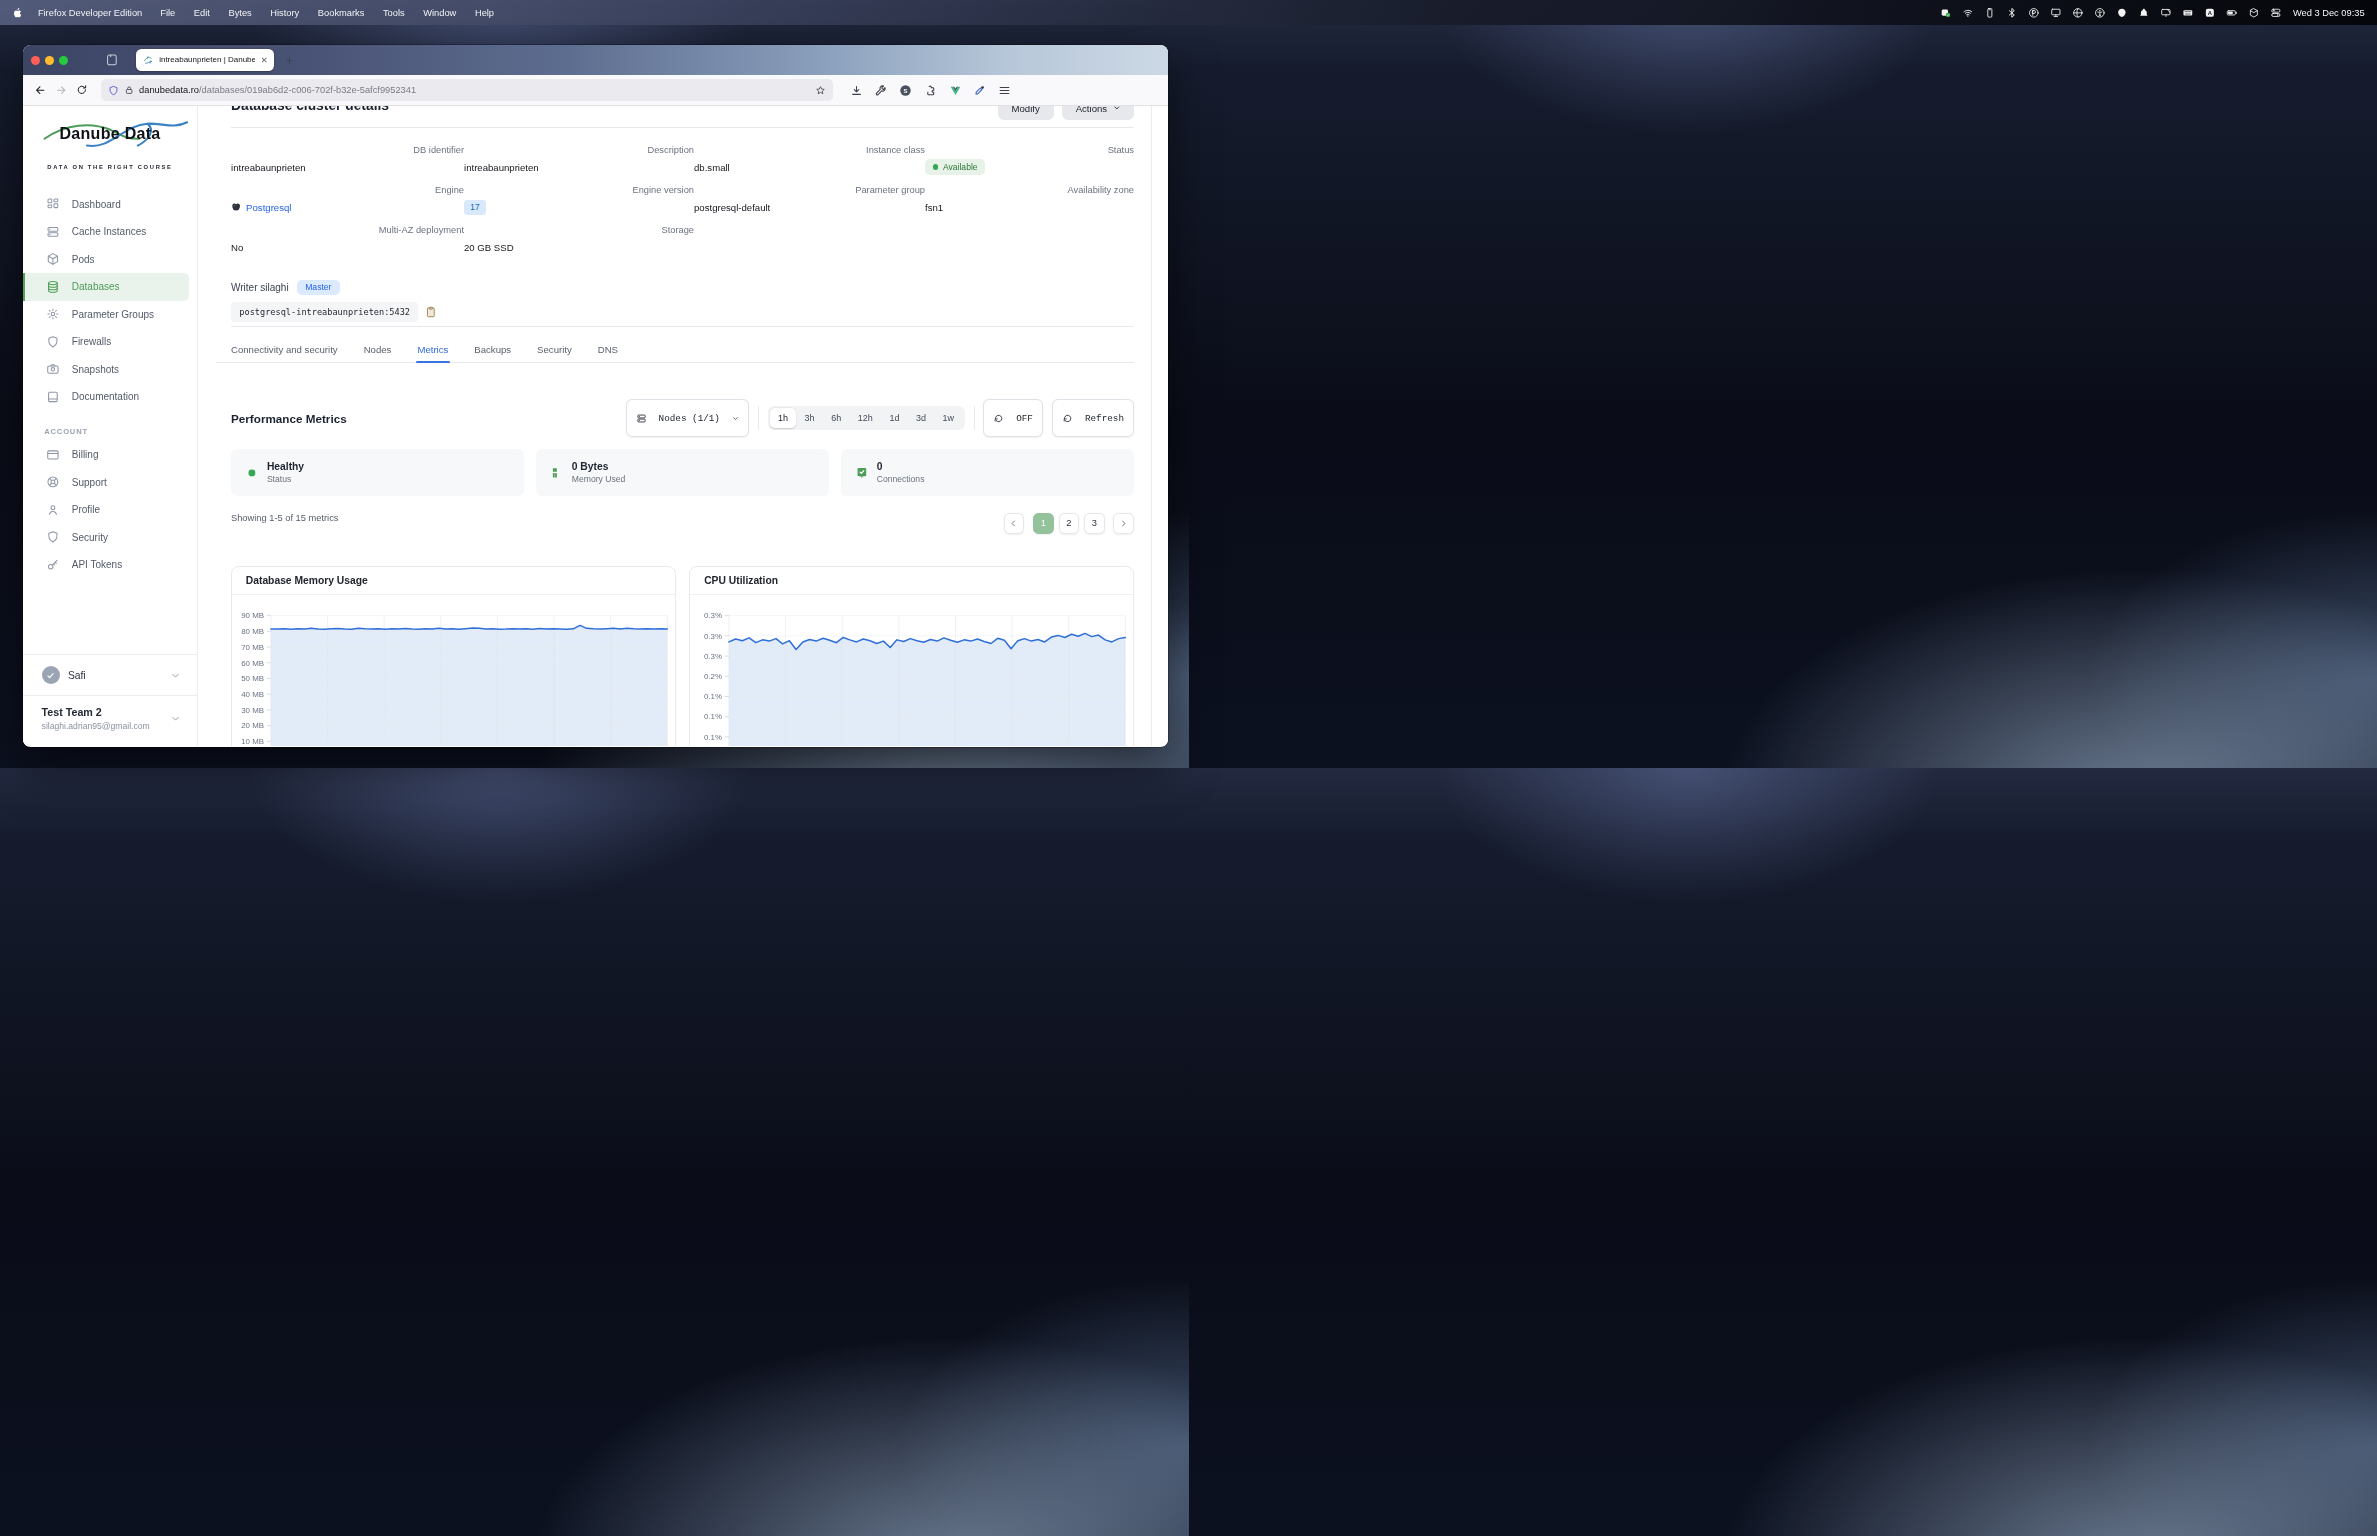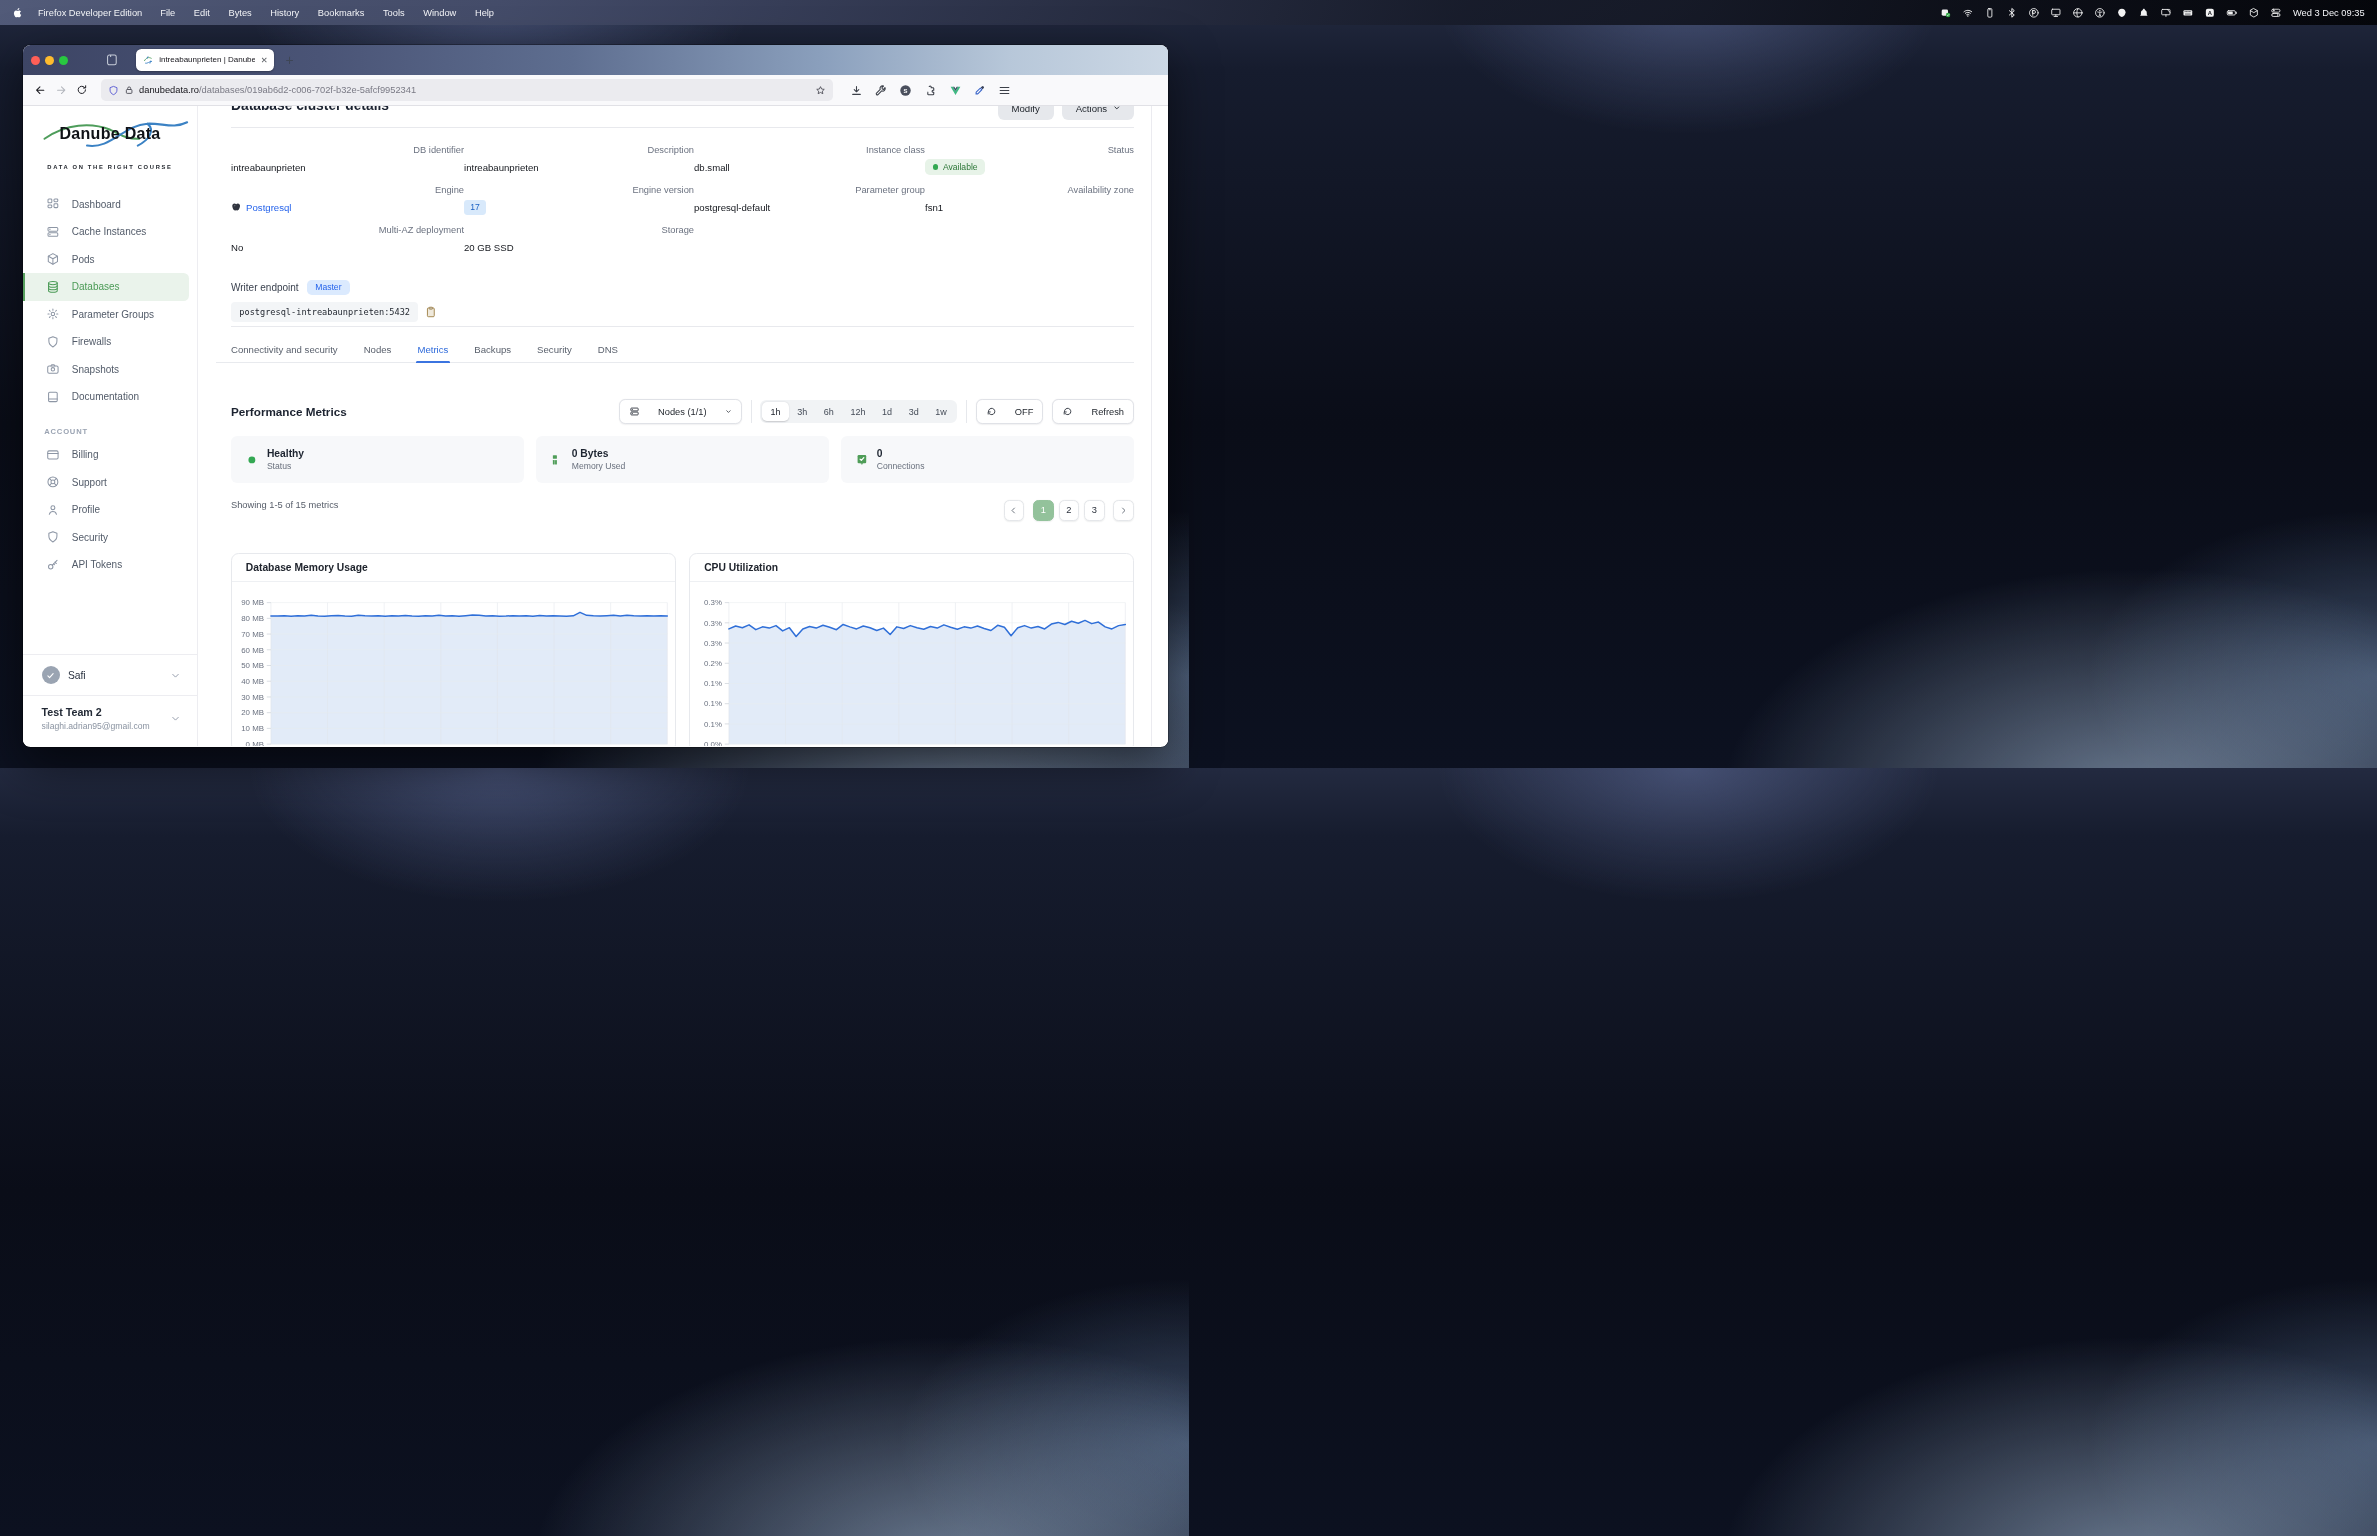--- a/index.html
+++ b/index.html
@@ -143,22 +143,22 @@
   .tabs { display:flex; gap:26px; height:26px; align-items:center; margin-top:9.6px; margin-left:-15px; border-bottom:0.7px solid #e8eaee; padding:0 15px; }
   .tab-item { font-size:9.6px; color:#5a616d; height:100%; display:flex; align-items:center; position:relative; cursor:pointer; white-space:nowrap; }
   .tab-item.active { color:#2f6bdb; }
   .tab-item.active::after { content:""; position:absolute; left:-1.4px; right:-1.4px; bottom:-0.7px; height:2.1px; background:#3b74e0; border-radius:1.4px 1.4px 0 0; }
 
   .perf-head { display:flex; align-items:center; margin-top:36px; }
   .perf-title { font-size:11.7px; font-weight:700; color:#1c2330; flex:1; }
   .controls { display:flex; align-items:center; gap:9px; }
   .ctl-divider { width:0.7px; height:23.4px; background:#e6e8ec; }
   .btn-outline {
-    display:flex; align-items:center; gap:18px; background:#fff; border:0.7px solid #e0e2e7; border-radius:6.2px;
-    height:25px; padding:0 9px; font-size:9.3px; color:#23282f; font-family:Liberation Sans, sans-serif;
+    display:flex; align-items:center; gap:12px; background:#fff; border:0.7px solid #e0e2e7; border-radius:6.2px;
+    height:38px; padding:0 9px; font-size:9.3px; color:#23282f; font-family:Liberation Mono, monospace;
     box-shadow:0 0.7px 1.4px rgba(20,24,34,.06);
   }
   .btn-outline .ic { width:11px; height:11px; color:#2c313b; }
   .btn-outline .caret { width:6.9px; height:6.9px; }
   .segmented { display:flex; background:#f1f3f5; border-radius:6.2px; padding:2.1px; }
   .seg-item { font-size:9px; color:#454c58; padding:4.8px 8.3px; border-radius:4.8px; cursor:pointer; }
   .seg-item.active { background:#fff; box-shadow:0 0.7px 1.4px rgba(20,24,34,.18); color:#1c212b; }
 
   .status-cards { display:grid; grid-template-columns:1fr 1fr 1fr; gap:11.7px; margin-top:12.4px; }
   .scard { background:#f7f8fa; border-radius:6.2px; height:47px; display:flex; align-items:center; padding:0 13.8px; gap:8.3px; }
@@ -688,21 +688,21 @@
             <div class="d-value"></div>
           </div>
 
           <div class="d-cell">
             <div class="d-label"></div>
             <div class="d-value"></div>
           </div>
         </div>
 
       <div class="writer-row">
-        <span class="writer-label">Writer endpoint</span>
+        <span class="writer-label">Writer silaghi</span>
         <span class="badge-master">Master</span>
       </div>
       <div class="endpoint-row">
         <span class="endpoint-code">postgresql-intreabaunprieten:5432</span>
         <span class="ic copy-btn">
           <svg viewBox="0 0 24 24">
               <rect x="5" y="4" width="14" height="18" rx="2" fill="#efe9dc" stroke="#9a7b3f" stroke-width="1.8"></rect>
               <rect x="8.6" y="2.4" width="6.8" height="4.2" rx="1.2" fill="#c4bcab" stroke="#9a7b3f" stroke-width="1.4"></rect>
             </svg>
         </span>

